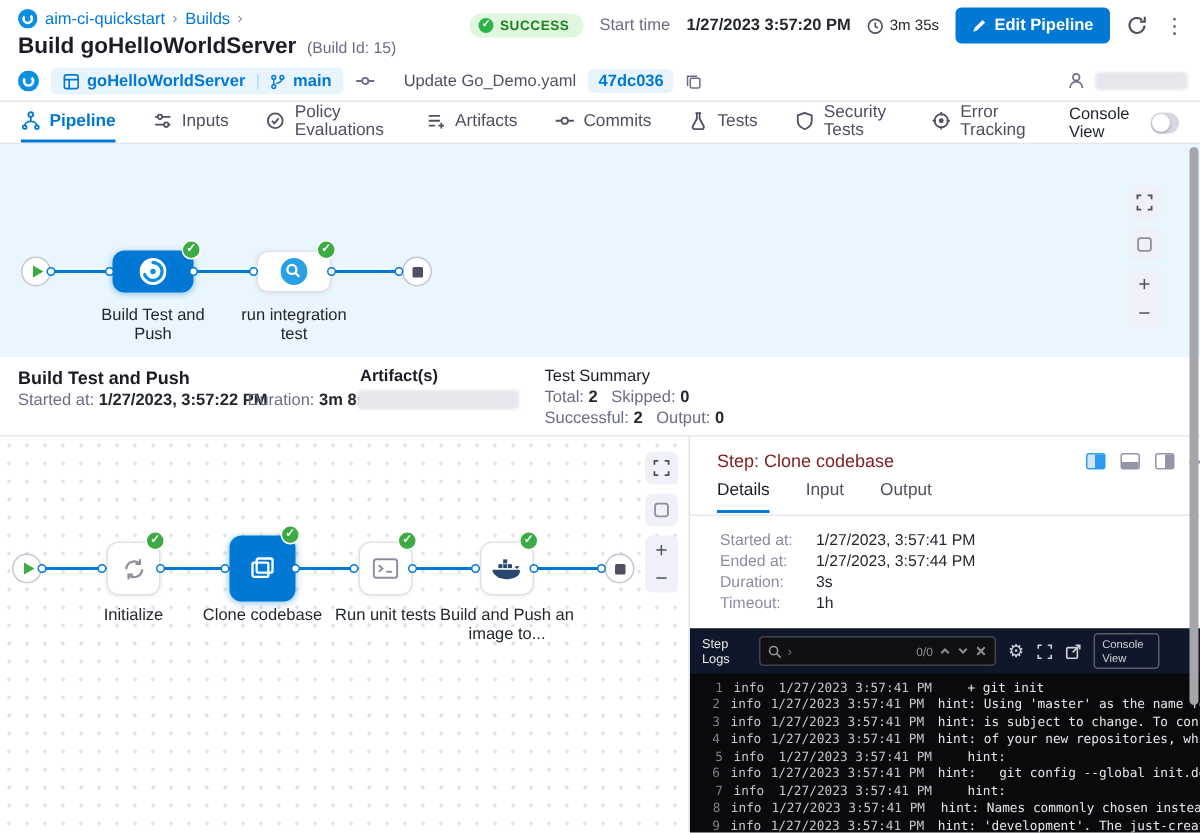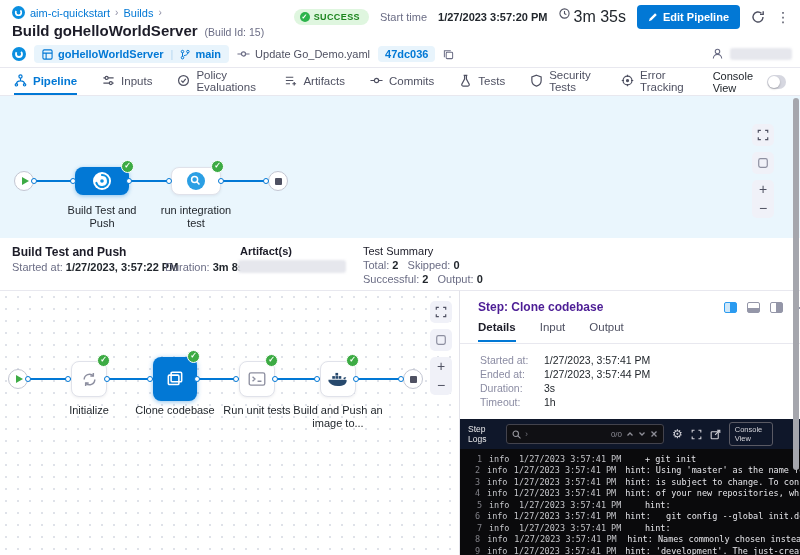--- a/index.html
+++ b/index.html
@@ -10,31 +10,31 @@
   
   .hdr { position:absolute; top:0; left:0; width:800px; height:68px; background:#fff; border-bottom:1px solid #e8e8ef; }
   .crumbrow { position:absolute; top:6px; left:12px; display:flex; align-items:center; gap:5px; font-size:11px; }
   .crumb { color:#0278d5; cursor:pointer; }
   .crumb-sep { color:#8b8ca3; font-size:10px; }
   .toprt { position:absolute; top:5px; right:10px; display:flex; align-items:center; gap:11px; }
   .badge-success { display:flex; align-items:center; gap:4px; background:#dff6df; color:#1b841d; font-size:9px; font-weight:bold; letter-spacing:.4px; padding:3px 9px 3px 6px; border-radius:9px; }
   .dotcheck { width:10px; height:10px; border-radius:50%; background:#2bb34b; color:#fff; font-size:7px; line-height:10px; text-align:center; }
   .stlabel { color:#6b6d85; font-size:11px; }
   .stval { color:#22272d; font-size:11px; font-weight:600; }
-  .elapsed { display:flex; align-items:flex-start; gap:4px; font-size:16px; color:#22272d; }
+  .elapsed { display:flex; align-items:flex-end; gap:4px; font-size:10px; color:#22272d; }
   .btn-primary { display:flex; align-items:center; gap:5px; background:#0278d5; color:#fff; font-size:11px; font-weight:bold; height:22px; padding:12px 11px; border:none; border-radius:4px; cursor:pointer; }
   .iconbtn { background:none; border:none; cursor:pointer; display:flex; align-items:center; }
   .kebab { font-size:14px; color:#4f5162; }
   .titlerow { position:absolute; top:22px; left:12px; display:flex; align-items:baseline; gap:7px; }
   .ptitle { font-size:15px; font-weight:bold; color:#1c1c28; }
   .buildid { font-size:10.5px; color:#6b6d85; }
   .reporow { position:absolute; top:45px; left:12px; display:flex; align-items:center; gap:8px; }
   .pill { display:flex; align-items:center; gap:5px; background:#e8f4fc; border-radius:4px; padding:3px 8px; font-size:11px; color:#0278d5; font-weight:600; cursor:pointer; }
   .pillsep { color:#b6d7f0; font-weight:normal; margin:0 2px; }
-  .commitmsg { display:flex; align-items:center; gap:5px; font-size:11px; color:#4f5162; }
+  .commitmsg { display:flex; align-items:center; gap:19px; font-size:11px; color:#4f5162; }
   .hashpill { background:#e8f4fc; border-radius:4px; padding:2px 7px; font-size:11px; font-weight:bold; color:#0278d5; cursor:pointer; }
   .userrow { position:absolute; top:47px; right:8px; display:flex; align-items:center; gap:6px; }
   .blurbox { background:#e6e7ed; border-radius:3px; filter:blur(1.2px); }
 
   
   .tabbar { position:absolute; top:68px; left:0; width:800px; height:28px; background:#fff; border-bottom:1px solid #e8e8ef; display:flex; align-items:stretch; padding:0 14px; gap:25px; }
   .tab { display:flex; align-items:center; gap:6px; font-size:11.5px; color:#4f5162; cursor:pointer; border-bottom:2px solid transparent; }
   .tab.active { color:#0278d5; font-weight:bold; border-bottom-color:#0278d5; }
   .tab svg { display:block; }
   .cvtoggle { margin-left:auto; display:flex; align-items:center; gap:7px; font-size:11px; color:#22272d; }
@@ -64,30 +64,30 @@
 
   
   .detband { position:absolute; top:238px; left:0; width:800px; height:52px; background:#fff; }
   .det-title { position:absolute; top:7px; left:12px; font-size:12px; font-weight:bold; color:#1c1c28; }
   .det-kv { font-size:11px; }
   .det-kv .k { color:#6b6d85; }
   .det-kv .v { color:#22272d; font-weight:600; }
 
   
   .steppanel { position:absolute; top:290px; left:460px; width:340px; height:265px; background:#fff; border-top:1px solid #e8e8ef; }
-  .sp-title { position:absolute; top:9px; left:18px; font-size:12px; font-weight:bold; color:#4c1d95; }
+  .sp-title { position:absolute; top:9px; left:18px; font-size:12px; font-weight:normal; color:#7f1d1d; }
   .layicons { position:absolute; top:11px; left:264px; display:flex; align-items:center; gap:10px; }
   .lay { width:13px; height:11px; border-radius:2px; cursor:pointer; }
   .lay1 { border:1px solid #2b9bf0; background:linear-gradient(to right, #cfe7f8 0 45%, #2b9bf0 45%); }
   .lay2 { border:1px solid #9496a8; background:linear-gradient(to bottom, #fff 0 55%, #9496a8 55%); }
   .lay3 { border:1px solid #9496a8; background:linear-gradient(to right, #fff 0 50%, #9496a8 50%); }
   .layminus { width:9px; height:2px; background:#9496a8; cursor:pointer; }
   .sp-tabs { position:absolute; top:30px; left:18px; display:flex; gap:24px; }
   .sp-tab { font-size:11.5px; color:#4f5162; padding-bottom:7px; cursor:pointer; border-bottom:2px solid transparent; }
-  .sp-tab.active { color:#1c1c28; font-weight:bold; border-bottom-color:#0278d5; }
+  .sp-tab.active { color:#1c1c28; font-weight:normal; border-bottom-color:#0278d5; }
   .sp-divider { position:absolute; top:52px; left:0; width:340px; height:1px; background:#e8e8ef; }
   .sp-fields { position:absolute; top:62px; left:20px; }
   .sp-row { display:flex; height:14px; align-items:center; font-size:10.5px; }
   .sp-k { width:64px; color:#8b8ca3; }
   .sp-v { color:#22272d; }
 
   
   .console { position:absolute; top:418px; left:460px; width:340px; height:137px; background:#0a0a0c; }
   .con-hdr { position:absolute; top:0; left:0; width:340px; height:30px; background:#0f172a; display:flex; align-items:center; padding:0 8px; gap:8px; }
   .steplogs { font-size:8.5px; color:#e8e8ea; line-height:10px; width:30px; }

